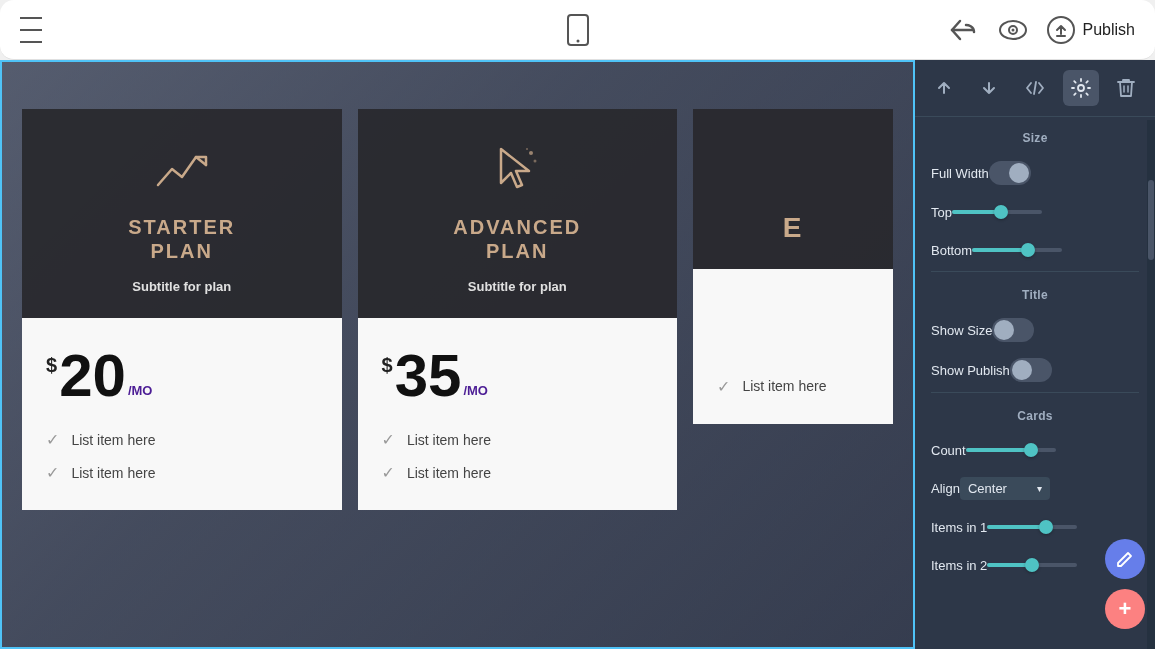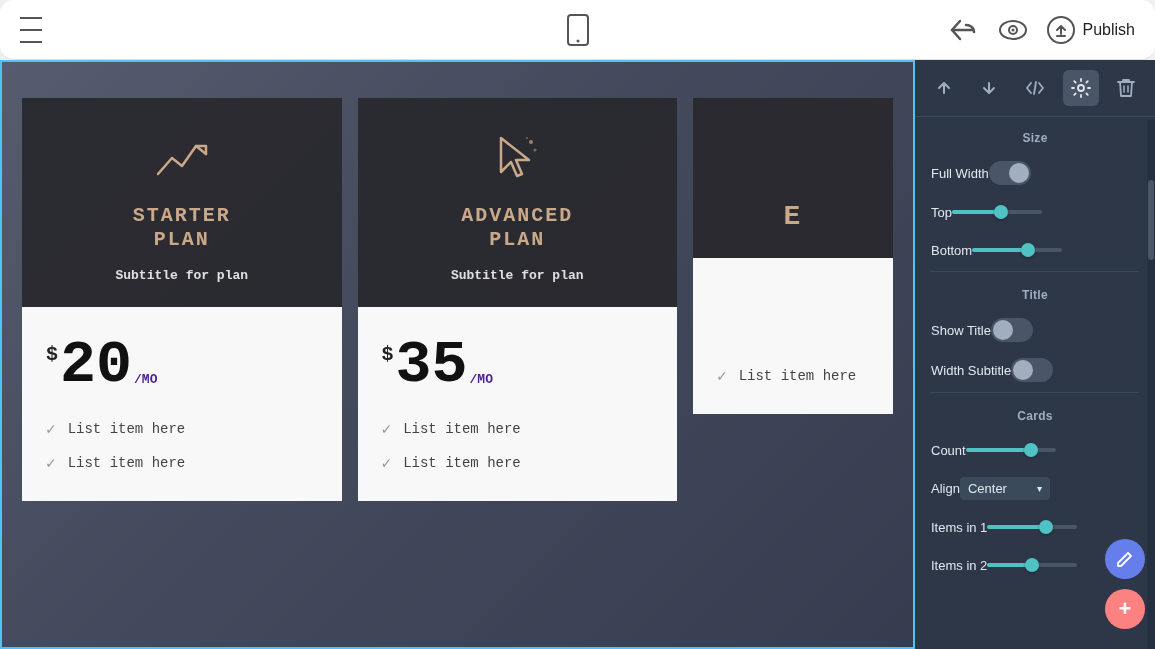--- a/index.html
+++ b/index.html
@@ -29,21 +29,21 @@
 
     
     .canvas {
       flex: 1; overflow: hidden; position: relative;
       border: 2px solid #4fc3f7;
     }
     .canvas-bg {
       width: 100%; height: 100%;
       background: linear-gradient(rgba(50,50,70,0.55), rgba(50,50,70,0.55)),
                   linear-gradient(135deg, #8090a0 0%, #5a6a7a 40%, #3a4a5a 100%);
-      display: flex; align-items: flex-start; padding: 36px 20px; gap: 16px; overflow: hidden; font-family: Liberation Mono, monospace;
+      display: flex; align-items: flex-start; padding: 47px 20px; gap: 16px; overflow: hidden;
     }
 
     
     .pricing-card {
       flex: 1; min-width: 200px; max-width: 340px; background: transparent; display: flex; flex-direction: column;
     }
     .card-header {
       background: rgba(40,40,45,0.92); padding: 30px 20px 24px; display: flex; flex-direction: column; align-items: center; gap: 16px;
     }
     .card-icon { width: 60px; height: 60px; display: flex; align-items: center; justify-content: center; }
@@ -342,28 +342,28 @@
           <div class="slider-fill" style="width:62%;"></div>
           <div class="slider-thumb" style="left:62%;"></div>
         </div>
       </div>
 
       <hr class="divider-line">
 
       <div class="panel-section-title">Title</div>
 
       <div class="panel-row">
-        <span class="panel-label">Show Title</span>
+        <span class="panel-label">Show Size</span>
         <div class="toggle off">
           <div class="toggle-knob"></div>
         </div>
       </div>
 
       <div class="panel-row">
-        <span class="panel-label">Width Subtitle</span>
+        <span class="panel-label">Show Publish</span>
         <div class="toggle off">
           <div class="toggle-knob"></div>
         </div>
       </div>
 
       <hr class="divider-line">
 
       <div class="panel-section-title">Cards</div>
 
       <div class="panel-row">

